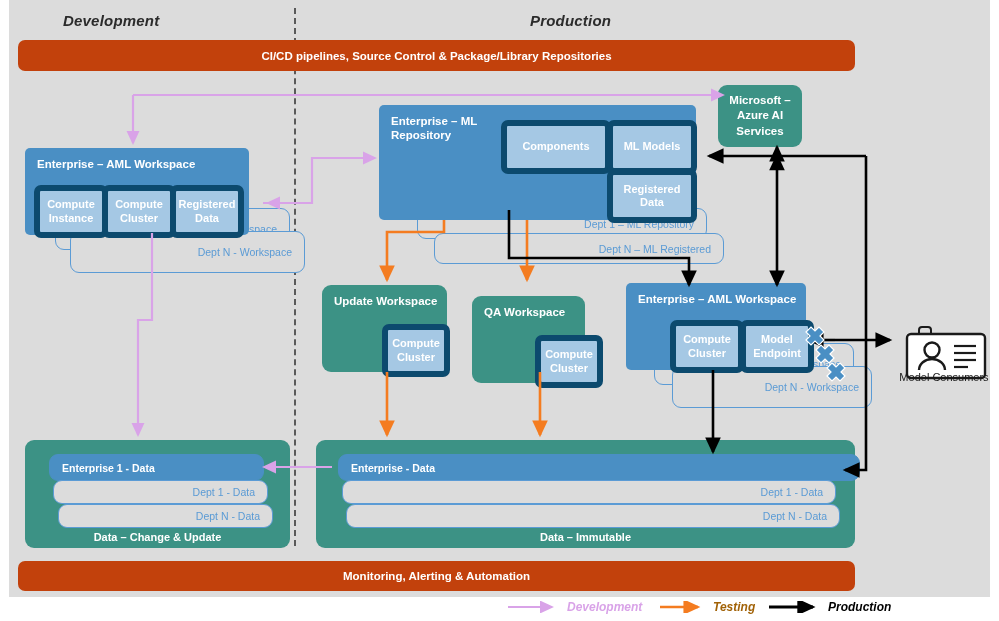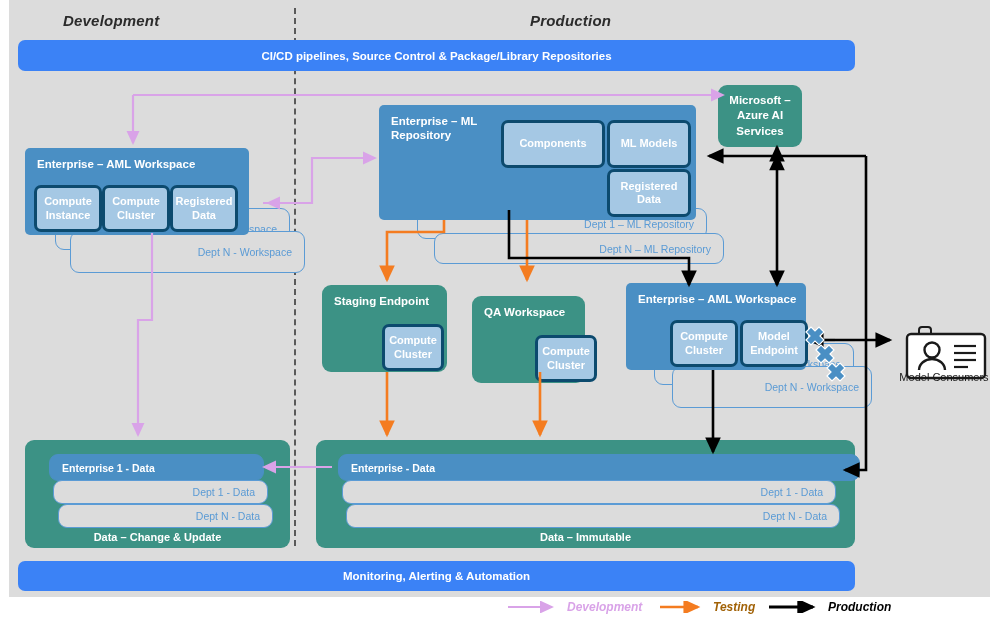--- a/index.html
+++ b/index.html
@@ -5,30 +5,30 @@
   html,body{margin:0;padding:0;background:#fff;}
   body{width:999px;height:621px;font-family:"Liberation Sans",sans-serif;overflow:hidden;}
   #root{position:relative;width:999px;height:621px;}
 
   .canvas{position:absolute;left:9px;top:0;width:981px;height:597px;background:#dcdcdc;}
 
   .zone-title{position:absolute;font-size:15px;font-weight:bold;font-style:italic;color:#2b2b2b;letter-spacing:.2px;}
 
   .divider{position:absolute;border-left:2px dashed #595959;}
 
-  .band{position:absolute;background:#3b82f6;border-radius:7px;color:#fff;font-size:11.5px;font-weight:bold;
+  .band{position:absolute;background:#c2410c;border-radius:7px;color:#fff;font-size:11.5px;font-weight:bold;
         display:flex;align-items:center;justify-content:center;text-align:center;}
 
   .bluebox{position:absolute;background:#4a8fc4;border-radius:5px;color:#fff;}
   .bluebox>.hdr{position:absolute;left:12px;top:9px;font-size:11.5px;font-weight:bold;line-height:1.25;}
 
   .tealbox{position:absolute;background:#3c9285;border-radius:9px;color:#fff;}
   .tealbox>.hdr{position:absolute;left:12px;top:9px;font-size:11.5px;font-weight:bold;line-height:1.25;}
 
-  .chip{position:absolute;background:#a5c8e4;border:3px solid #0c4a6e;border-radius:7px;color:#fff;
+  .chip{position:absolute;background:#a5c8e4;border:6px solid #0c4a6e;border-radius:7px;color:#fff;
         font-size:11px;font-weight:bold;display:flex;align-items:center;justify-content:center;text-align:center;line-height:1.2;}
 
   .layer{position:absolute;background:#dcdcdc;border:1.4px solid #5b9bd5;border-radius:9px;
          color:#5b9bd5;font-size:10.5px;display:flex;align-items:center;justify-content:flex-end;
          padding-right:12px;box-sizing:border-box;}
   .layer.blue-on{background:#4a8fc4;color:#fff;font-weight:bold;justify-content:flex-start;padding-left:12px;}
 
   .datafoot{position:absolute;color:#fff;font-size:11px;font-weight:bold;text-align:center;width:100%;}
 
   svg.ov{position:absolute;left:0;top:0;width:999px;height:621px;pointer-events:none;}
@@ -58,35 +58,35 @@
     <div class="bluebox" style="left:0px;top:0px;width:224px;height:87px;">
       <div class="hdr">Enterprise – AML Workspace</div>
       <div class="chip" style="left:9px;top:37px;width:62px;height:41px;">Compute Instance</div>
       <div class="chip" style="left:77px;top:37px;width:62px;height:41px;">Compute Cluster</div>
       <div class="chip" style="left:145px;top:37px;width:62px;height:41px;">Registered Data</div>
     </div>
   </div>
 
   <div style="position:absolute;left:379px;top:105px;width:340px;height:155px;">
     <div class="layer" style="left:38px;top:103px;width:290px;height:31px;">Dept 1 – ML Repository</div>
-    <div class="layer" style="left:55px;top:128px;width:290px;height:31px;">Dept N – ML Repository</div>
+    <div class="layer" style="left:55px;top:128px;width:290px;height:31px;">Dept N – ML Registered</div>
     <div class="bluebox" style="left:0px;top:0px;width:317px;height:115px;">
       <div class="hdr" style="width:105px;">Enterprise – ML Repository</div>
       <div class="chip" style="left:122px;top:15px;width:98px;height:42px;">Components</div>
       <div class="chip" style="left:228px;top:15px;width:78px;height:42px;">ML Models</div>
       <div class="chip" style="left:228px;top:64px;width:78px;height:42px;">Registered Data</div>
     </div>
   </div>
 
   <div class="tealbox" style="left:718px;top:85px;width:84px;height:62px;">
     <div style="position:absolute;left:0;top:0;width:100%;height:100%;display:flex;align-items:center;justify-content:center;text-align:center;font-size:11.5px;font-weight:bold;line-height:1.35;">Microsoft – Azure AI Services</div>
   </div>
 
   <div class="tealbox" style="left:322px;top:285px;width:125px;height:87px;">
-    <div class="hdr">Staging Endpoint</div>
+    <div class="hdr">Update Workspace</div>
     <div class="chip" style="left:60px;top:39px;width:56px;height:41px;">Compute Cluster</div>
   </div>
 
   <div class="tealbox" style="left:472px;top:285px;width:113px;height:87px;margin-top:11px;">
     <div class="hdr">QA Workspace</div>
     <div class="chip" style="left:63px;top:39px;width:56px;height:41px;">Compute Cluster</div>
   </div>
 
   <div style="position:absolute;left:626px;top:283px;width:230px;height:135px;">
     <div class="layer" style="left:28px;top:60px;width:200px;height:42px;">Dept 1 - Workspace</div>

